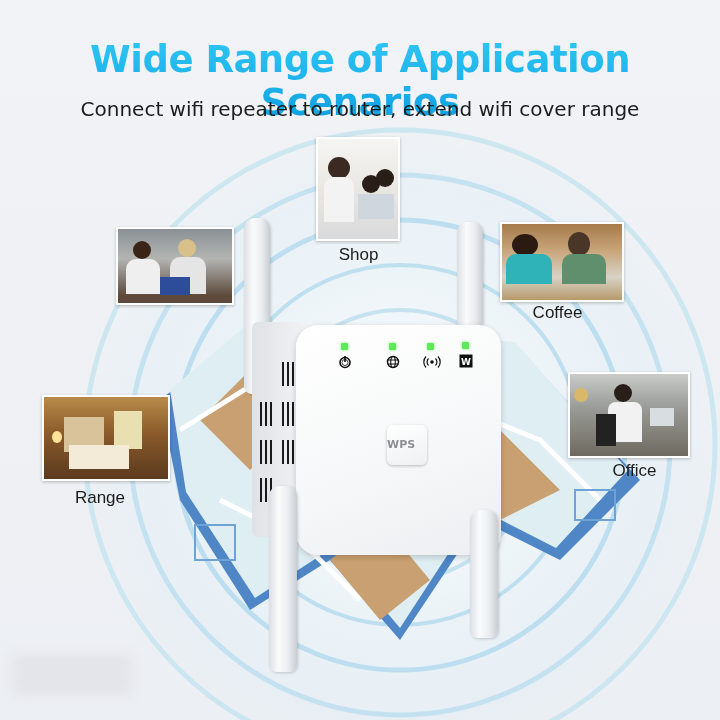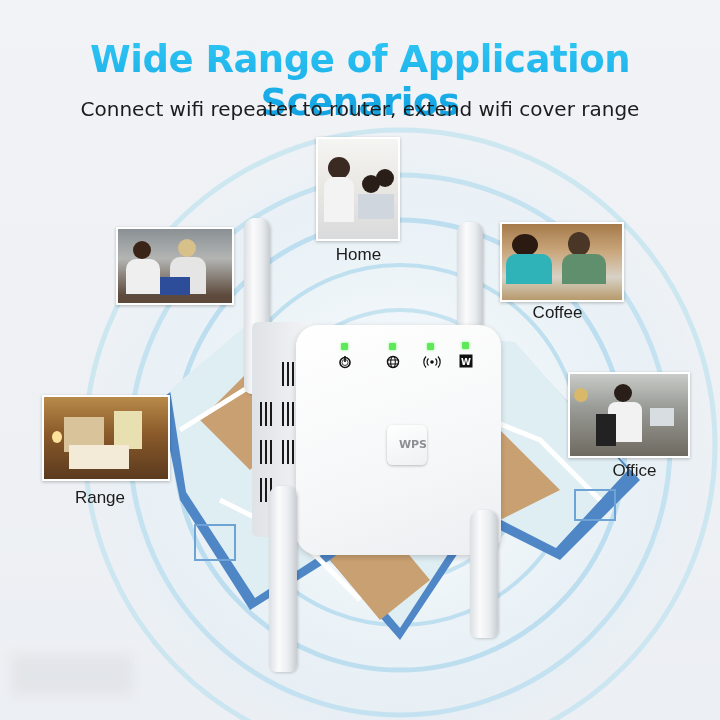--- a/index.html
+++ b/index.html
@@ -10,21 +10,21 @@
   .rings{position:absolute;left:0;top:0;width:720px;height:720px;}
   .photo{position:absolute;border:2px solid #fff;box-shadow:0 1px 3px rgba(0,0,0,0.25);overflow:hidden;}
   .photo .scene{position:absolute;inset:0;}
   .label{position:absolute;font-size:17px;color:#1c1c1c;text-align:center;}
   .antenna{position:absolute;border-radius:10px 10px 8px 8px;background:linear-gradient(90deg,#dcdfe3 0%,#fbfbfc 35%,#e9ecef 70%,#c8ccd1 100%);box-shadow:1px 1px 3px rgba(0,0,0,0.18);}
   .body-side{position:absolute;left:252px;top:322px;width:60px;height:215px;background:linear-gradient(90deg,#dfe2e6,#f4f5f7);border-radius:6px 0 0 6px;}
   .device{position:absolute;left:296px;top:325px;width:205px;height:230px;background:linear-gradient(160deg,#ffffff 0%,#f6f7f8 60%,#eceef1 100%);border-radius:22px;box-shadow:0 2px 6px rgba(0,0,0,0.18);}
   .vent{position:absolute;width:14px;height:24px;background:repeating-linear-gradient(90deg,#1a1a1a 0 2px,transparent 2px 5px);}
   .led{position:absolute;width:7px;height:7px;background:#5fe85a;border-radius:1px;box-shadow:0 0 3px #7dff77;}
   .dicon{position:absolute;width:14px;height:14px;font-size:12px;line-height:14px;text-align:center;color:#111;font-weight:bold;}
-  .wps{position:absolute;left:387px;top:425px;width:40px;height:40px;background:linear-gradient(160deg,#ffffff,#eef0f2);border-radius:6px;box-shadow:0 1px 3px rgba(0,0,0,0.25);font-family:"DejaVu Sans",sans-serif;font-weight:bold;font-size:11px;color:#8c8f93;line-height:40px;text-align:right;}
+  .wps{position:absolute;left:387px;top:425px;width:40px;height:40px;background:linear-gradient(160deg,#ffffff,#eef0f2);border-radius:6px;box-shadow:0 1px 3px rgba(0,0,0,0.25);font-family:"DejaVu Sans",sans-serif;font-weight:bold;font-size:11px;color:#8c8f93;line-height:40px;text-align:left;}
   .house{position:absolute;left:0;top:0;width:720px;height:720px;}
   .blur{position:absolute;left:12px;top:655px;width:120px;height:40px;background:rgba(220,222,226,0.6);filter:blur(6px);}
 </style>
 </head>
 <body>
 
 <div class="canvas">
 
   <svg class="rings" viewBox="0 0 720 720">
     <defs>
@@ -60,21 +60,21 @@
 
   <div class="photo" style="left:316px;top:137px;width:80px;height:100px;">
     <div class="scene" style="background:linear-gradient(180deg,#f5f5f3 0%,#e9e7e2 50%,#d9dadc 100%);">
       <div style="position:absolute;left:10px;top:18px;width:22px;height:22px;border-radius:50%;background:#3a2a22;"></div>
       <div style="position:absolute;left:6px;top:38px;width:30px;height:45px;border-radius:10px 10px 0 0;background:#f3f3f3;"></div>
       <div style="position:absolute;left:44px;top:36px;width:18px;height:18px;border-radius:50%;background:#2a1e18;"></div>
       <div style="position:absolute;left:58px;top:30px;width:18px;height:18px;border-radius:50%;background:#2a1e18;"></div>
       <div style="position:absolute;left:40px;top:55px;width:36px;height:25px;background:#cfd6de;"></div>
     </div>
   </div>
-  <div class="label" style="left:316px;top:245px;width:85px;">Home</div>
+  <div class="label" style="left:316px;top:245px;width:85px;">Shop</div>
 
   <div class="photo" style="left:116px;top:227px;width:114px;height:74px;">
     <div class="scene" style="background:linear-gradient(180deg,#8a9094 0%,#b3b5b3 40%,#5d4a3c 90%);">
       <div style="position:absolute;left:15px;top:12px;width:18px;height:18px;border-radius:50%;background:#3a2418;"></div>
       <div style="position:absolute;left:8px;top:30px;width:34px;height:35px;border-radius:10px 10px 0 0;background:#efefef;"></div>
       <div style="position:absolute;left:60px;top:10px;width:18px;height:18px;border-radius:50%;background:#d8c08a;"></div>
       <div style="position:absolute;left:52px;top:28px;width:36px;height:37px;border-radius:10px 10px 0 0;background:#e5e5e5;"></div>
       <div style="position:absolute;left:42px;top:48px;width:30px;height:18px;background:#2d4c9a;"></div>
     </div>
   </div>

